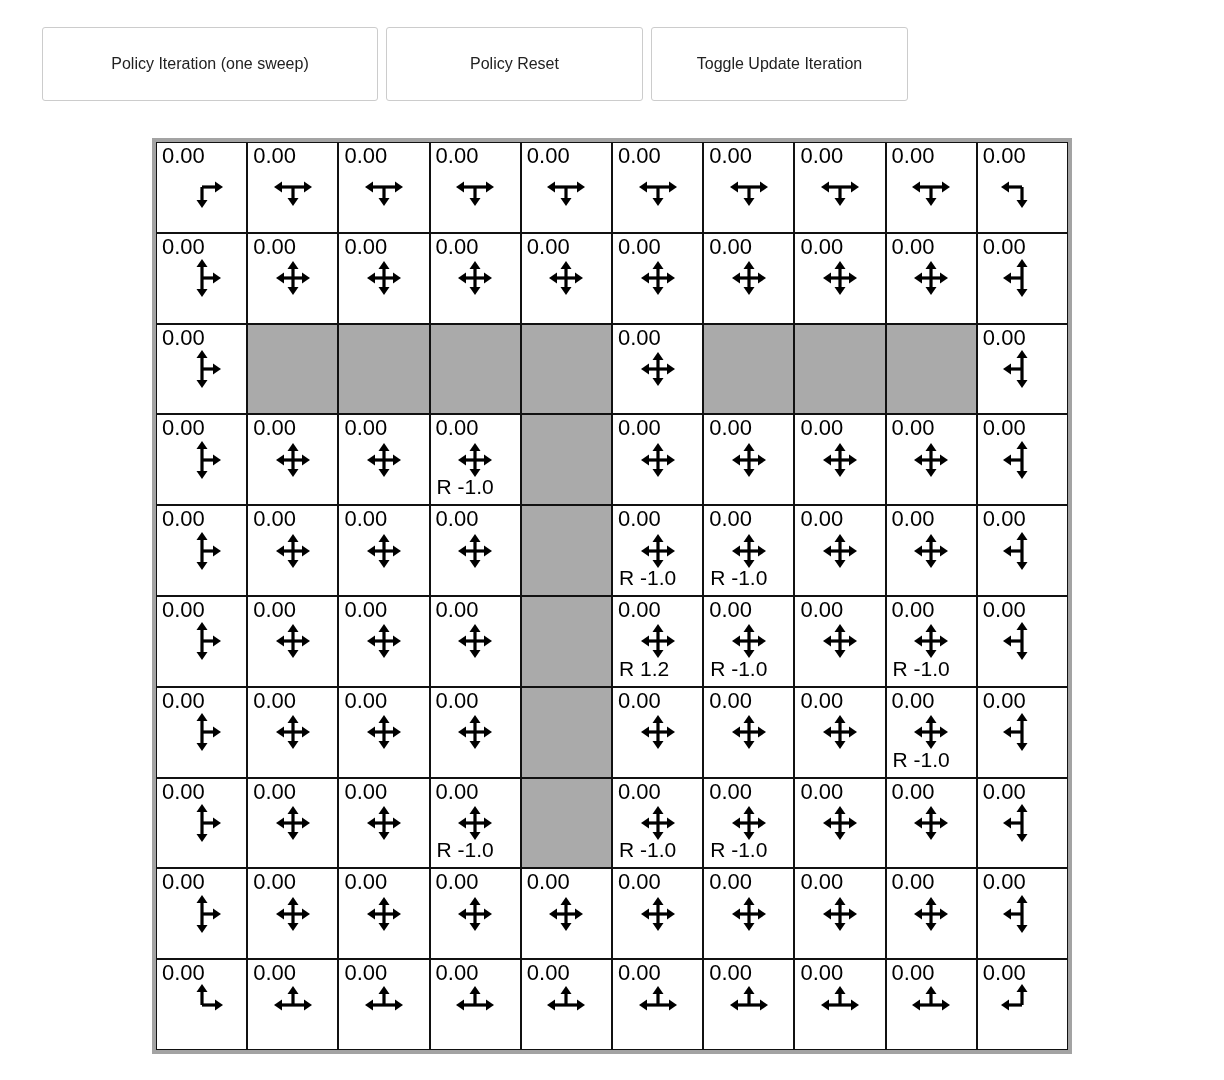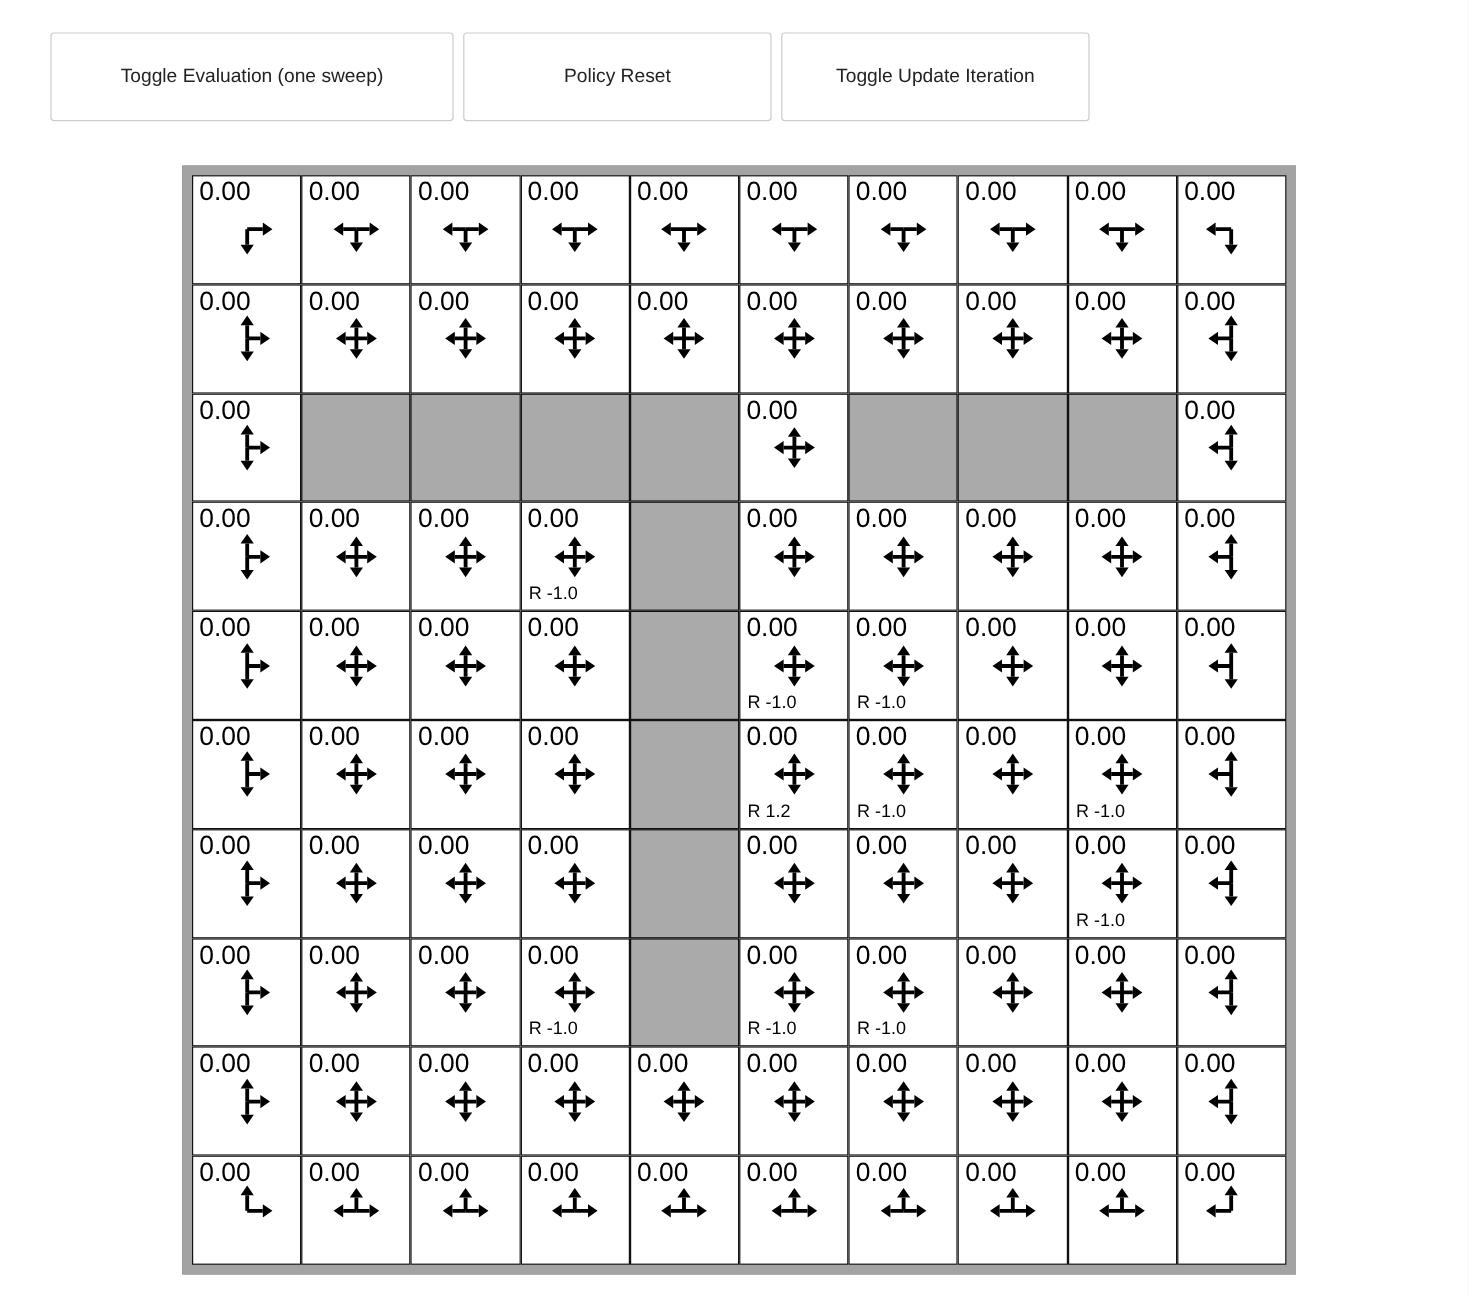--- a/index.html
+++ b/index.html
@@ -9,33 +9,33 @@
   .toolbar button{
     height:74px;background:#ffffff;border:1px solid #cccccc;border-radius:3px;
     font-family:"Liberation Sans",sans-serif;font-size:16px;color:#222222;cursor:pointer;
   }
   .btn-wide{width:336px;}
   .btn-std{width:257px;}
 
   #gridworld{
     margin:37px 0 0 152px;width:912px;height:908px;
     display:grid;grid-template-columns:repeat(10,1fr);grid-template-rows:repeat(10,1fr);
-    border:8px solid #a3a3a3;background:#404040;
+    border:4px solid #a3a3a3;background:#404040;
   }
   .cell{position:relative;border:1px solid #111111;background:#ffffff;overflow:hidden;}
   .cell.wall{background:#aaaaaa;}
   .val{position:absolute;top:1px;left:5px;font-size:22px;line-height:1.1;color:#000000;}
-  .reward{position:absolute;bottom:5px;left:6px;font-size:15px;color:#000000;}
+  .reward{position:absolute;bottom:5px;left:6px;font-size:21px;color:#000000;}
   .arrows{position:absolute;left:50%;top:50%;width:44px;height:44px;transform:translate(-50%,-50%);}
 </style>
 </head>
 <body>
 
 <div class="toolbar">
-  <button class="btn-wide">Toggle Evaluation (one sweep)</button>
+  <button class="btn-wide">Policy Iteration (one sweep)</button>
   <button class="btn-std">Policy Reset</button>
   <button class="btn-std">Toggle Update Iteration</button>
 </div>
 
 <div id="gridworld">
     <div class="cell">
       <div class="val">0.00</div>
       <svg viewBox="0 0 44 44" class="arrows">
         <line x1="22" y1="22" x2="35" y2="22" stroke="#000000" stroke-width="3.2"></line>
         <polygon points="43,22 35,27.5 35,16.5" fill="#000000"></polygon>

